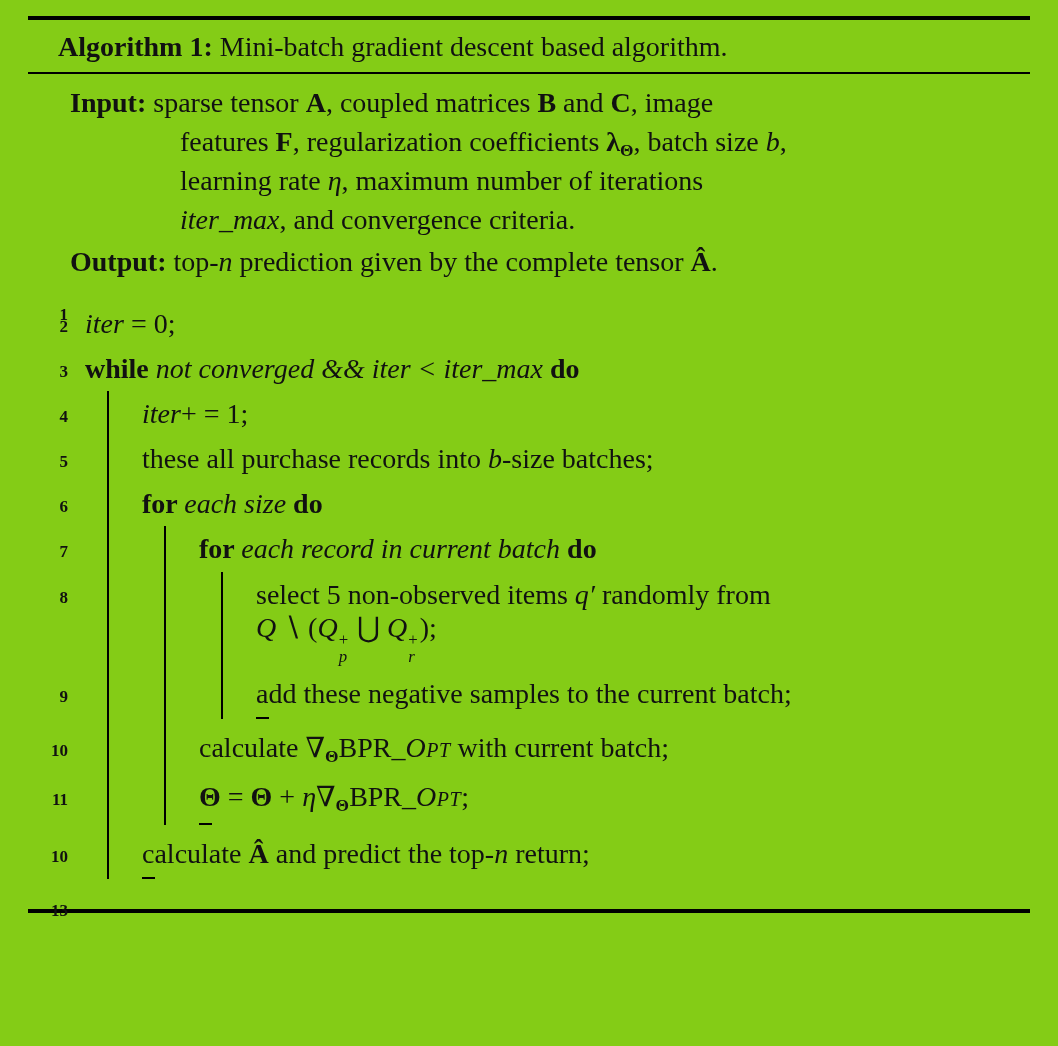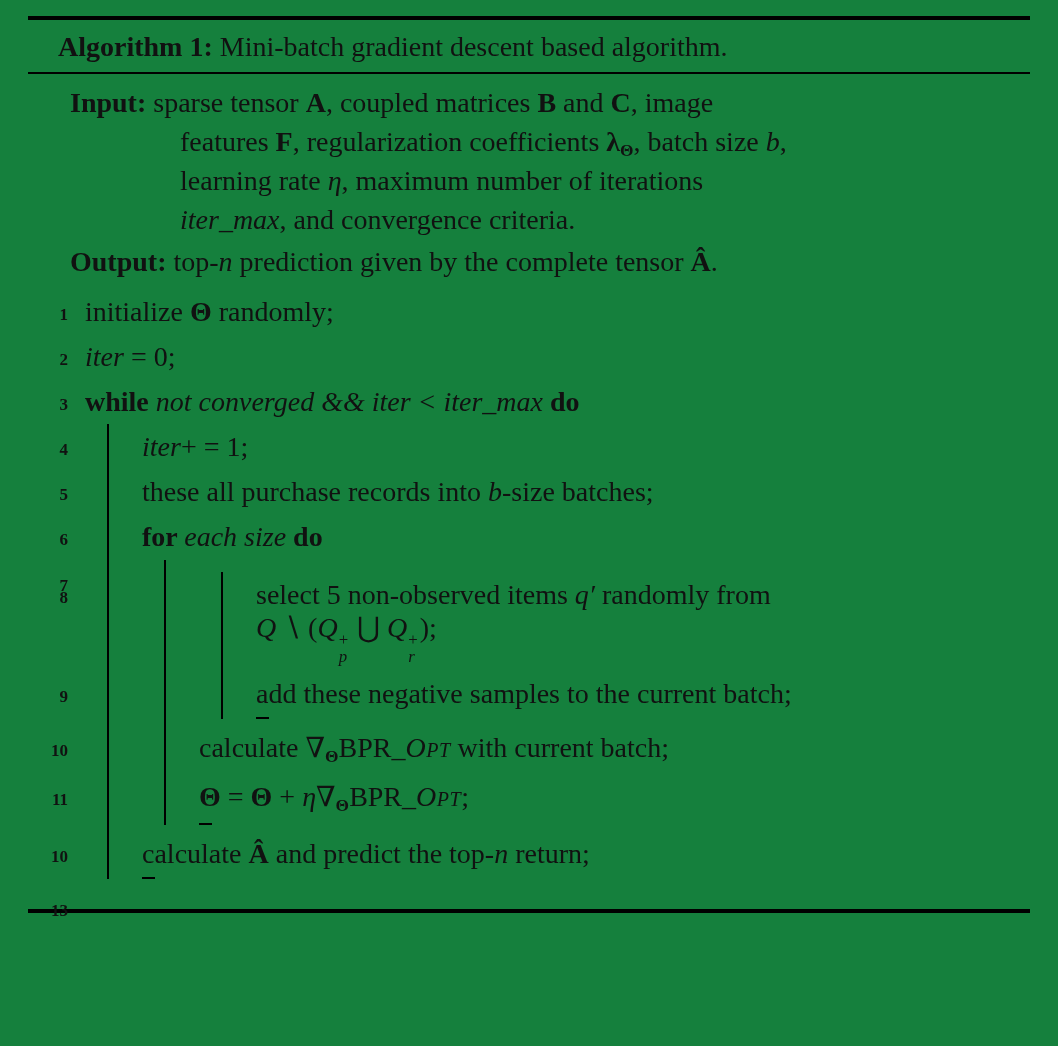--- a/index.html
+++ b/index.html
@@ -1,17 +1,17 @@
 <!DOCTYPE html>
 <html><head>
 <meta charset="utf-8">
 <style>
   html,body{margin:0;padding:0;background:#ffffff;}
   body{font-family:"Liberation Serif","DejaVu Serif",serif;color:#111;}
-  .page{width:1058px;height:1046px;box-sizing:border-box;padding:16px 28px;background:#15803d;overflow:hidden;}
+  .page{width:1058px;height:1046px;box-sizing:border-box;padding:16px 28px;background:#84cc16;overflow:hidden;}
   .algo{border-top:4px solid #000;border-bottom:4px solid #000;}
   .algo-title{font-size:28px;padding:11px 6px 9px 30px;border-bottom:2.5px solid #000;}
   .algo-body{position:relative;padding:10px 4px 12px 0;font-size:28px;}
   .hang{margin-left:42px;padding-left:110px;text-indent:-110px;line-height:1.38;margin-bottom:3px;}
   .lines{margin-left:57px;margin-top:8px;}
   .line{padding:6px 0;line-height:1.18;}
   .lineno{position:absolute;left:4px;width:36px;text-align:right;font-size:17px;font-weight:700;margin-top:10px;}
   .block{border-left:2px solid #000;margin-left:22px;padding-left:33px;}
   .block::after{content:"";display:block;width:13px;height:0;border-top:2px solid #000;margin:1px 0 6px 0;}
   .seg-b{font-weight:700;}
@@ -31,29 +31,29 @@
       <span class="seg-b">Algorithm 1:</span><span> Mini-batch gradient descent based algorithm.</span>
     </div>
     <div class="algo-body">
       <div class="hang">
         <span class="seg-b">Input:</span><span><span class="seg-n"> sparse tensor </span><span class="seg-b">A</span><span class="seg-n">, coupled matrices </span><span class="seg-b">B</span><span class="seg-n"> and </span><span class="seg-b">C</span><span class="seg-n">, image</span><br><span class="seg-n">features </span><span class="seg-b">F</span><span class="seg-n">, regularization coefficients </span><span class="seg-b">λ</span><span class="seg-bsub">Θ</span><span class="seg-n">, batch size </span><span class="seg-i">b</span><span class="seg-n">,</span><br><span class="seg-n">learning rate </span><span class="seg-i">η</span><span class="seg-n">, maximum number of iterations</span><br><span class="seg-i">iter_max</span><span class="seg-n">, and convergence criteria.</span></span>
       </div>
       <div class="hang">
         <span class="seg-b">Output:</span><span><span class="seg-n"> top-</span><span class="seg-i">n</span><span class="seg-n"> prediction given by the complete tensor </span><span class="seg-b">Â</span><span class="seg-n">.</span></span>
       </div>
       <div class="lines">
-          <div class="line"><span class="lineno">1</span><span><span class="seg-n">initialize </span><span class="seg-b">Θ</span><span class="seg-n"> randomly;</span></span></div>
+          <div class="line"><span class="lineno">1</span></div>
           <div class="line"><span class="lineno">2</span><span><span class="seg-i">iter</span><span class="seg-n"> = 0;</span></span></div>
           <div class="line"><span class="lineno">3</span><span><span class="seg-b">while </span><span class="seg-i">not converged &amp;&amp; iter &lt; iter_max </span><span class="seg-b">do</span></span></div>
           <div class="block">
             <div class="line"><span class="lineno">4</span><span><span class="seg-i">iter</span><span class="seg-n">+ = 1;</span></span></div>
             <div class="line"><span class="lineno">5</span><span><span class="seg-n">these all purchase records into </span><span class="seg-i">b</span><span class="seg-n">-size batches;</span></span></div>
             <div class="line"><span class="lineno">6</span><span><span class="seg-b">for </span><span class="seg-i">each size </span><span class="seg-b">do</span></span></div>
             <div class="block">
-              <div class="line"><span class="lineno">7</span></div>
+              <div class="line"><span class="lineno">7</span><span><span class="seg-b">for </span><span class="seg-i">each record in current batch </span><span class="seg-b">do</span></span></div>
               <div class="block">
                 <div class="line"><span class="lineno">8</span><span><span class="seg-n">select 5 non-observed items </span><span class="seg-i">q′</span><span class="seg-n"> randomly from</span><br><span class="seg-i">Q</span><span class="seg-n"> ∖ (</span><span class="seg-i">Q</span><span class="stack">
                       <span class="sup">+</span>
                       <span class="sub">p</span>
                     </span><span class="seg-n"> ⋃ </span><span class="seg-i">Q</span><span class="stack">
                       <span class="sup">+</span>
                       <span class="sub">r</span>
                     </span><span class="seg-n">);</span></span></div>
                 <div class="line"><span class="lineno">9</span><span><span class="seg-n">add these negative samples to the current batch;</span></span></div>
               </div>

